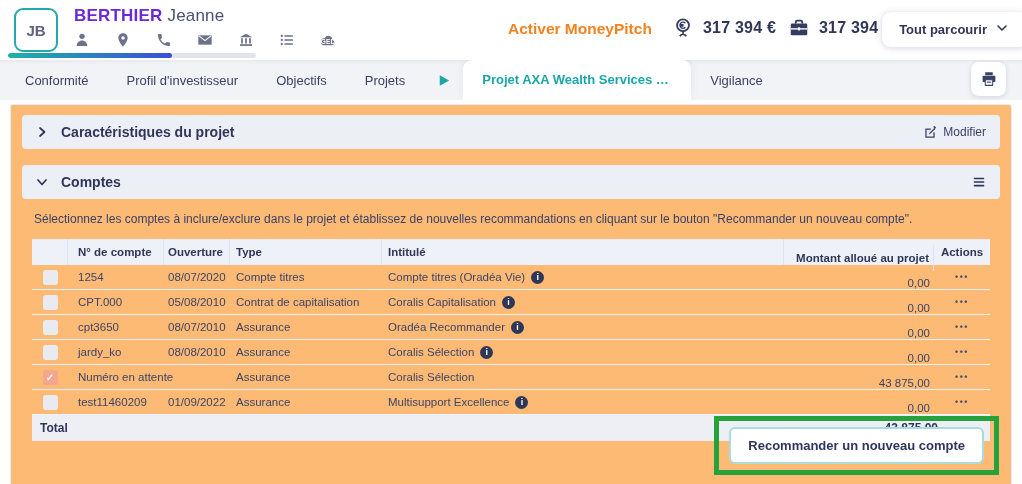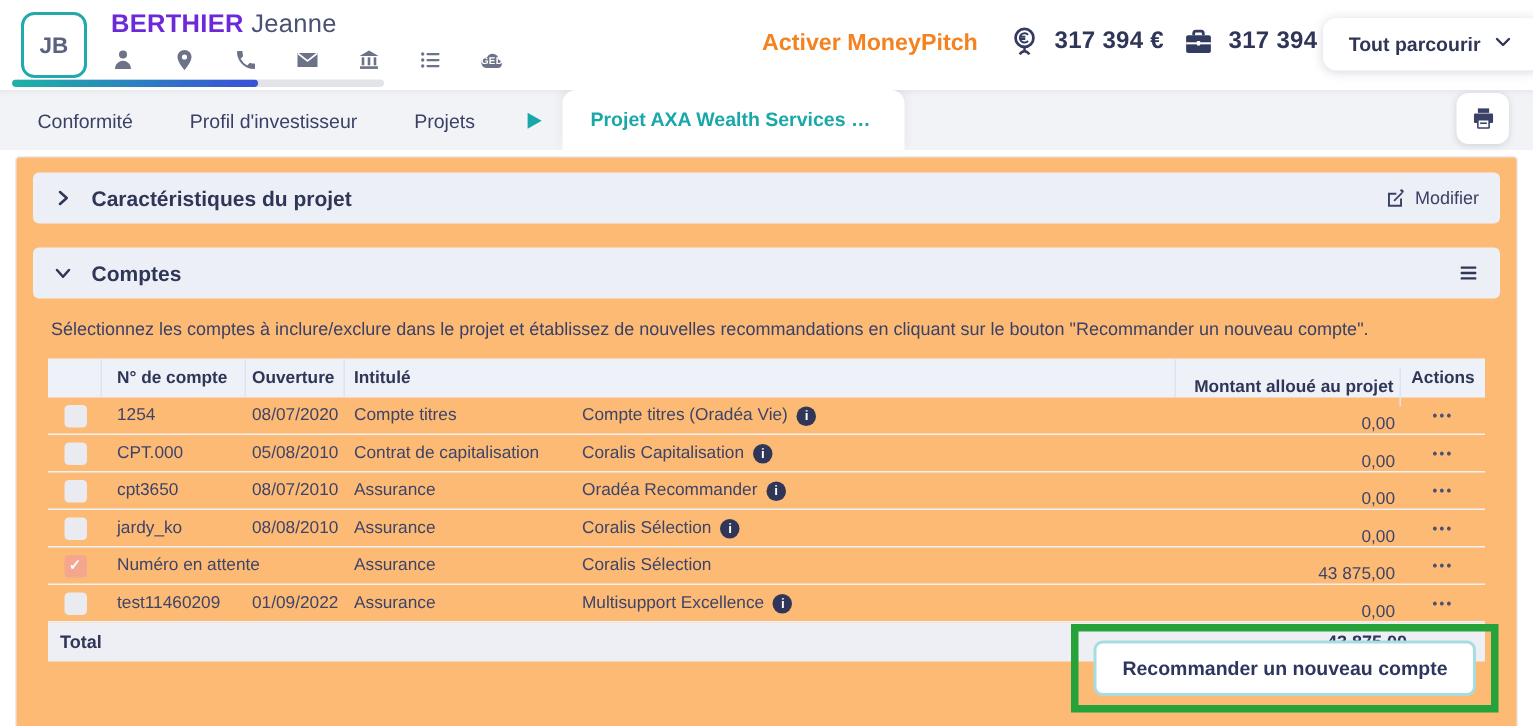--- a/index.html
+++ b/index.html
@@ -163,27 +163,29 @@
     <span class="chev-down"><svg viewBox="0 0 24 24" fill="none" stroke="currentColor" stroke-width="3.2" stroke-linecap="round" stroke-linejoin="round">
           <polyline points="4 8 12 16 20 8"></polyline>
         </svg></span>
   </div>
 </div>
 
 <div class="tabs">
   <div style="display:flex">
       <div class="tab">Conformité</div>
       <div class="tab">Profil d'investisseur</div>
+      <div class="tab">Objectifs</div>
       <div class="tab">Projets</div>
       <span class="play">
         <svg viewBox="0 0 24 24" fill="currentColor">
           <polygon points="6,3.5 21,12 6,20.5"></polygon>
         </svg>
       </span>
       <div class="tab active">Projet AXA Wealth Services (Propositio…</div>
+      <div class="tab">Vigilance</div>
     </div>
   <div class="print-btn">
     <svg viewBox="0 0 24 24" fill="currentColor">
         <path d="M7 3h10v4H7z"></path>
         <rect x="3.5" y="7.5" width="17" height="8.5" rx="1.2"></rect>
         <rect x="7" y="13" width="10" height="7.5" rx=".6" fill="#fff" stroke="currentColor" stroke-width="1.4"></rect>
         <rect x="9" y="15.5" width="6" height="1.4"></rect>
       </svg>
   </div>
 </div>
@@ -224,20 +226,21 @@
         </span>
     </div>
 
     <div class="sec2-body">
       <div class="desc">Sélectionnez les comptes à inclure/exclure dans le projet et établissez de nouvelles recommandations en cliquant sur le bouton "Recommander un nouveau compte".</div>
 
       <div class="thead">
         <div class="c-check"></div>
         <div class="c-num">N° de compte</div>
         <div class="c-open">Ouverture</div>
+        <div class="c-type">Type</div>
         <div class="c-int">Intitulé</div>
         <div class="c-amt">Montant alloué au projet</div>
         <div class="c-act">Actions</div>
       </div>
 
       <div id="tbody">
           <div class="trow">
     <div class="c-check">
               <span class="cb"></span>
             </div>

